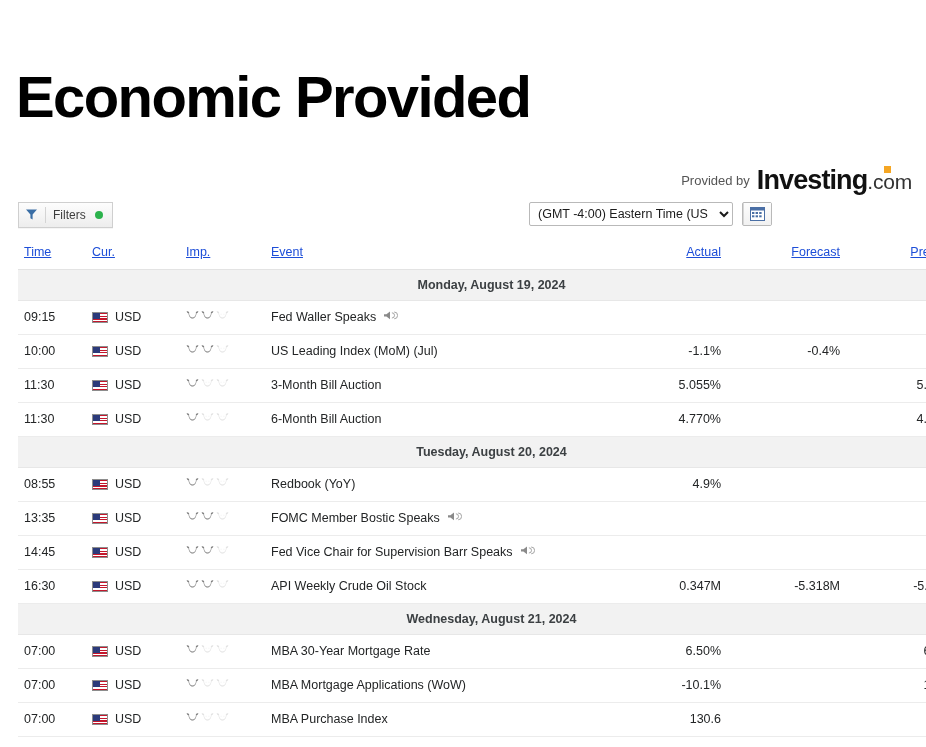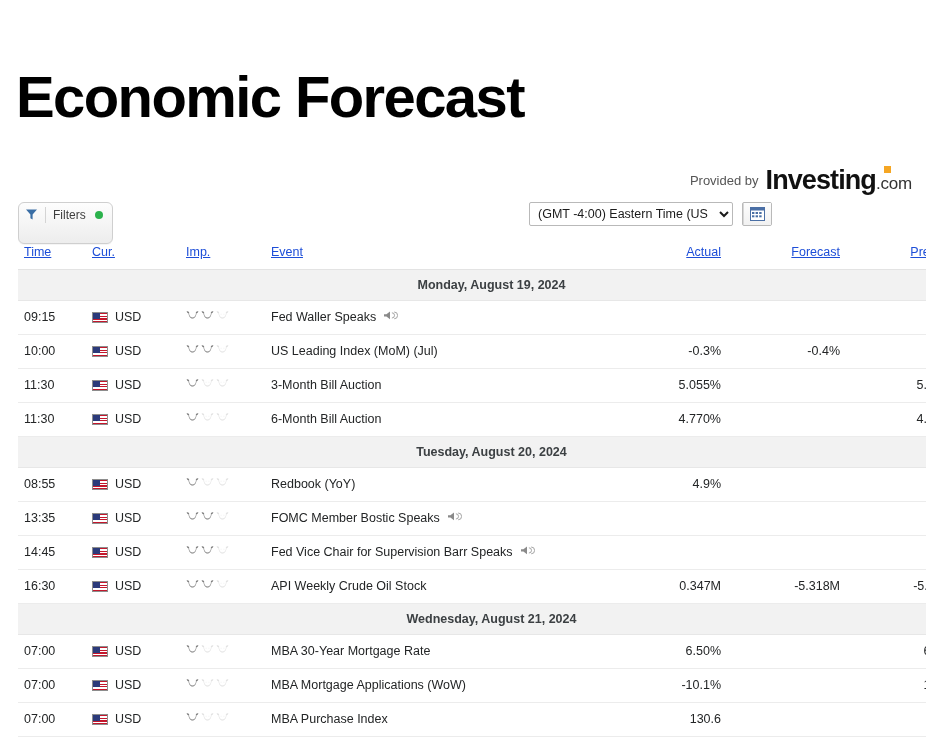--- a/index.html
+++ b/index.html
@@ -55,42 +55,42 @@
   }
   .brand-dot {
     position: absolute;
     width: 7px;
     height: 7px;
     background: #f5a623;
     top: 1px;
     right: 21px;
   }
   .brand-tld {
-    font-size: 17px;
+    font-size: 21px;
     color: #333333;
     letter-spacing: -0.2px;
   }
 
   
   .toolbar {
     position: relative;
     height: 34px;
     margin: 8px 14px 0 18px;
   }
   .filters-btn {
     position: absolute;
     left: 0;
     top: 0;
     display: flex;
     align-items: center;
     height: 24px;
     border: 1px solid #cfcfcf;
-    border-radius: 6px;
+    border-radius: 0;
     background: linear-gradient(#fdfdfd, #ededed);
-    padding: 0 9px 16px 0;
+    padding: 0 9px 0 0;
     cursor: pointer;
     box-shadow: 0 1px 0 rgba(0,0,0,0.04);
   }
   .filters-icon {
     width: 24px;
     display: flex;
     align-items: center;
     justify-content: center;
   }
   .filters-sep {
@@ -256,21 +256,21 @@
     gap: 7px;
   }
   .event-text { color: #232526; }
 
   .val-red { color: #c0392b; }
   .val-dark { color: #232526; }
 </style>
 </head>
 <body>
 
-<h1 class="page-title">Economic Forecast</h1>
+<h1 class="page-title">Economic Provided</h1>
 
 <div class="provided-row">
   <span class="provided-label">Provided by</span>
   <span class="brand">
     <span class="brand-main">Investing</span>
     <span class="brand-dot"></span>
     <span class="brand-tld">.com</span>
   </span>
 </div>
 
@@ -398,21 +398,21 @@
                 <circle cx="5.1" cy="4.2" r="0.75" fill="#f7f7f7"></circle>
                 <circle cx="7.9" cy="4.2" r="0.75" fill="#f7f7f7"></circle>
               </svg></span>
           </span>
         </td>
         <td class="col-event">
           <span class="event-cell">
             <span class="event-text">US Leading Index (MoM) (Jul)</span>
           </span>
         </td>
-        <td class="col-actual val-red">-0.3%</td>
+        <td class="col-actual val-red">-1.1%</td>
         <td class="col-fore">-0.4%</td>
         <td class="col-prev">-0.2%</td>
       </tr>
       <tr>
         <td class="col-time">11:30</td>
         <td class="col-cur">
           <span class="cur-cell">
             <span class="flag">
               <span class="stripes"></span>
               <span class="canton"></span>

